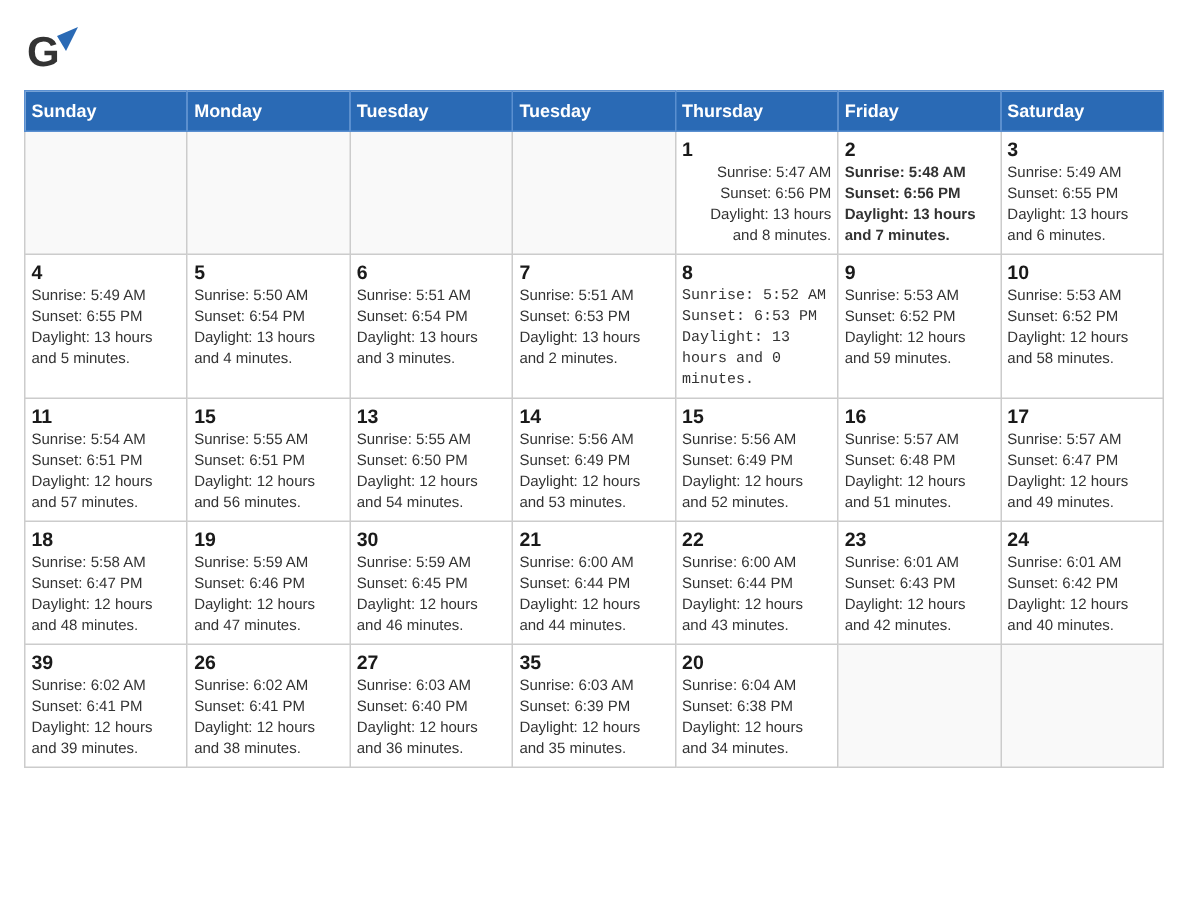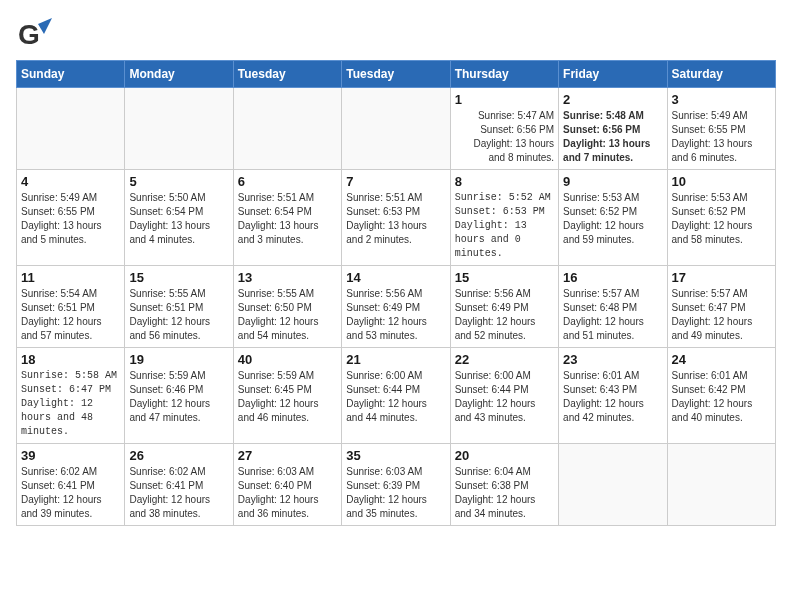--- a/index.html
+++ b/index.html
@@ -216,32 +216,32 @@
         <td>
           <span class="day-num">17</span>
           <div class="day-info" style="white-space: pre-line;">Sunrise: 5:57 AM
 Sunset: 6:47 PM
 Daylight: 12 hours and 49 minutes.</div>
         </td>
       </tr>
       <tr>
         <td>
           <span class="day-num">18</span>
-          <div class="day-info" style="white-space: pre-line; font-family: Liberation Mono, monospace;">Sunrise: 5:58 AM
+          <div class="day-info" style="white-space: pre-line;">Sunrise: 5:58 AM
 Sunset: 6:47 PM
 Daylight: 12 hours and 48 minutes.</div>
         </td>
         <td>
           <span class="day-num">19</span>
           <div class="day-info" style="white-space: pre-line;">Sunrise: 5:59 AM
 Sunset: 6:46 PM
 Daylight: 12 hours and 47 minutes.</div>
         </td>
         <td>
-          <span class="day-num">40</span>
+          <span class="day-num">30</span>
           <div class="day-info" style="white-space: pre-line;">Sunrise: 5:59 AM
 Sunset: 6:45 PM
 Daylight: 12 hours and 46 minutes.</div>
         </td>
         <td>
           <span class="day-num">21</span>
           <div class="day-info" style="white-space: pre-line;">Sunrise: 6:00 AM
 Sunset: 6:44 PM
 Daylight: 12 hours and 44 minutes.</div>
         </td>

